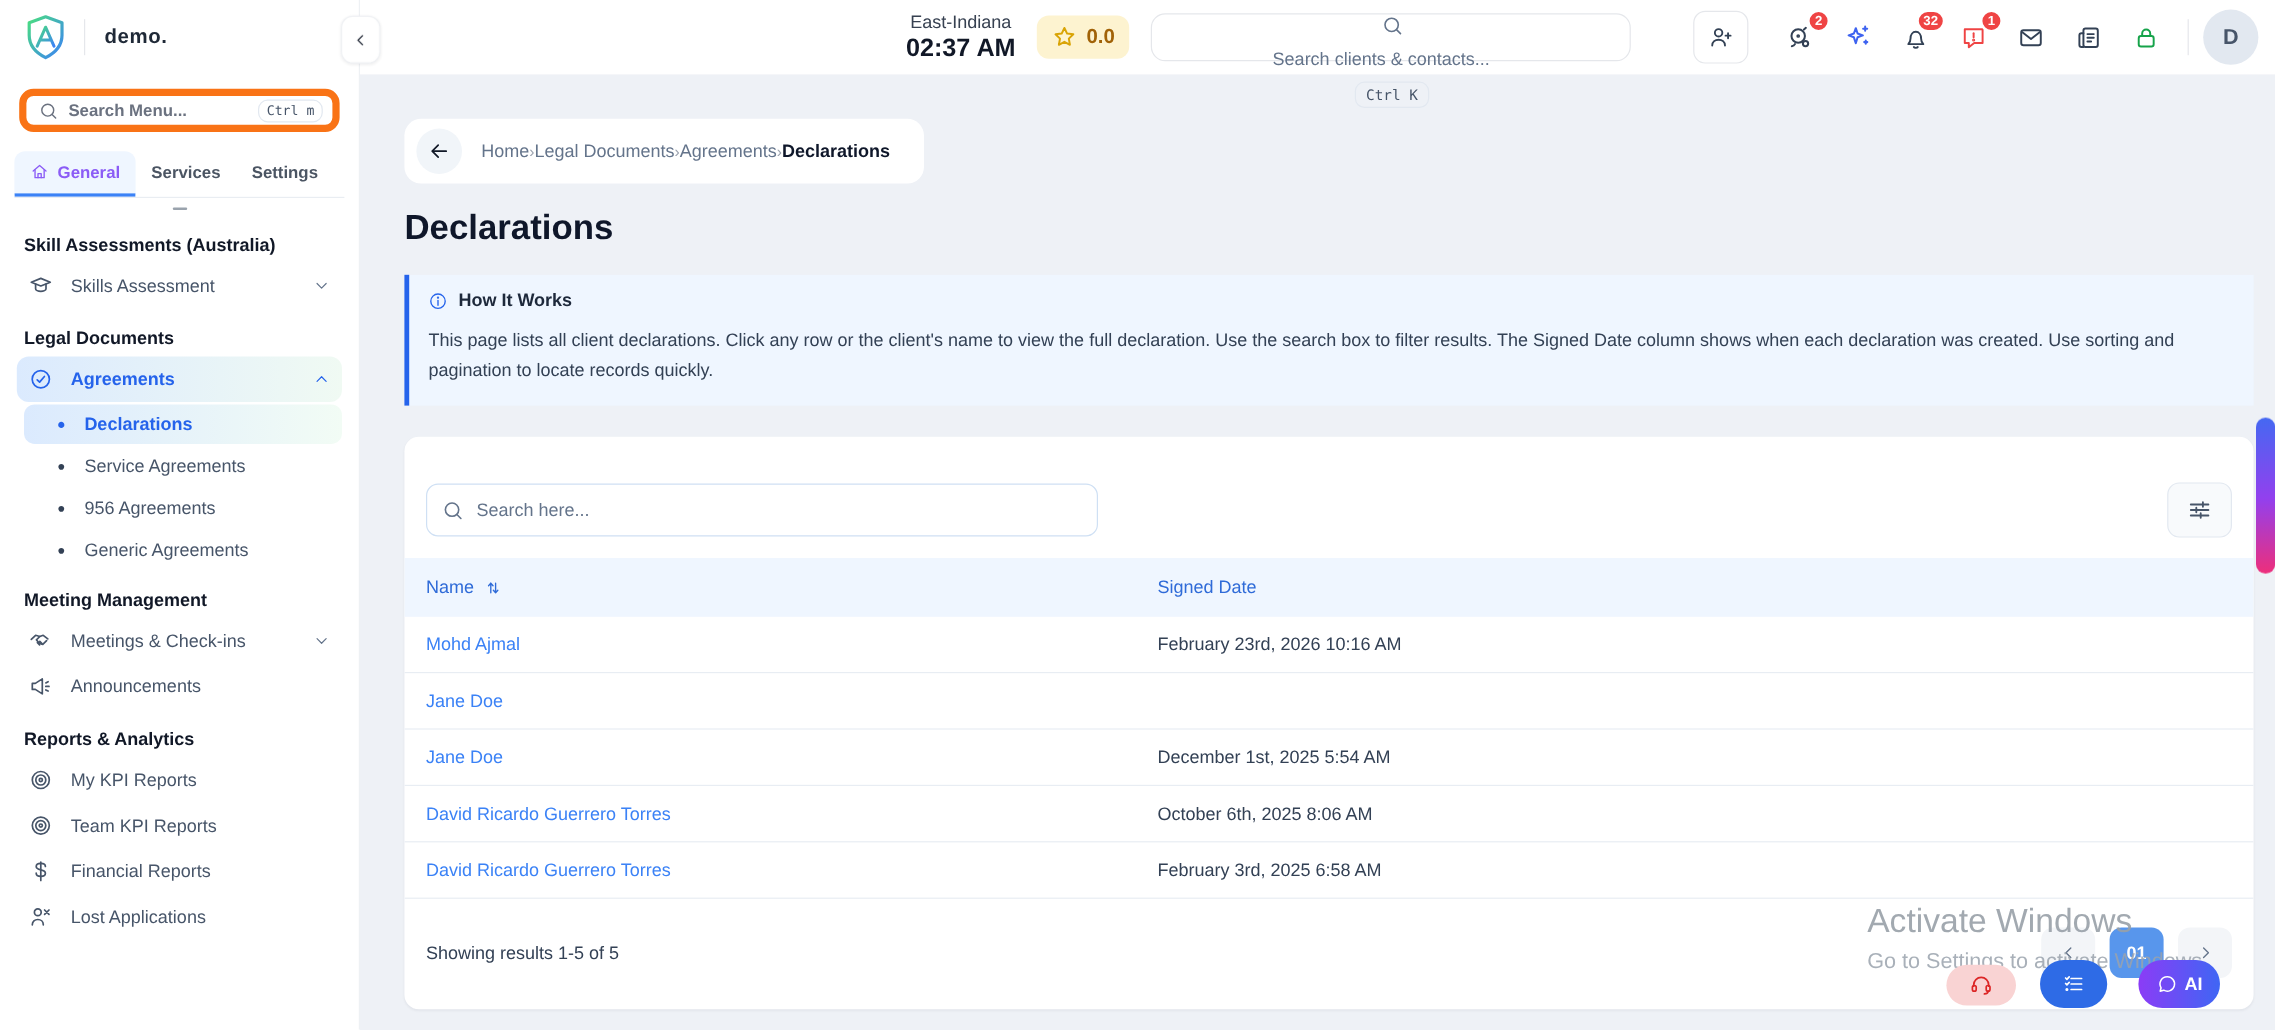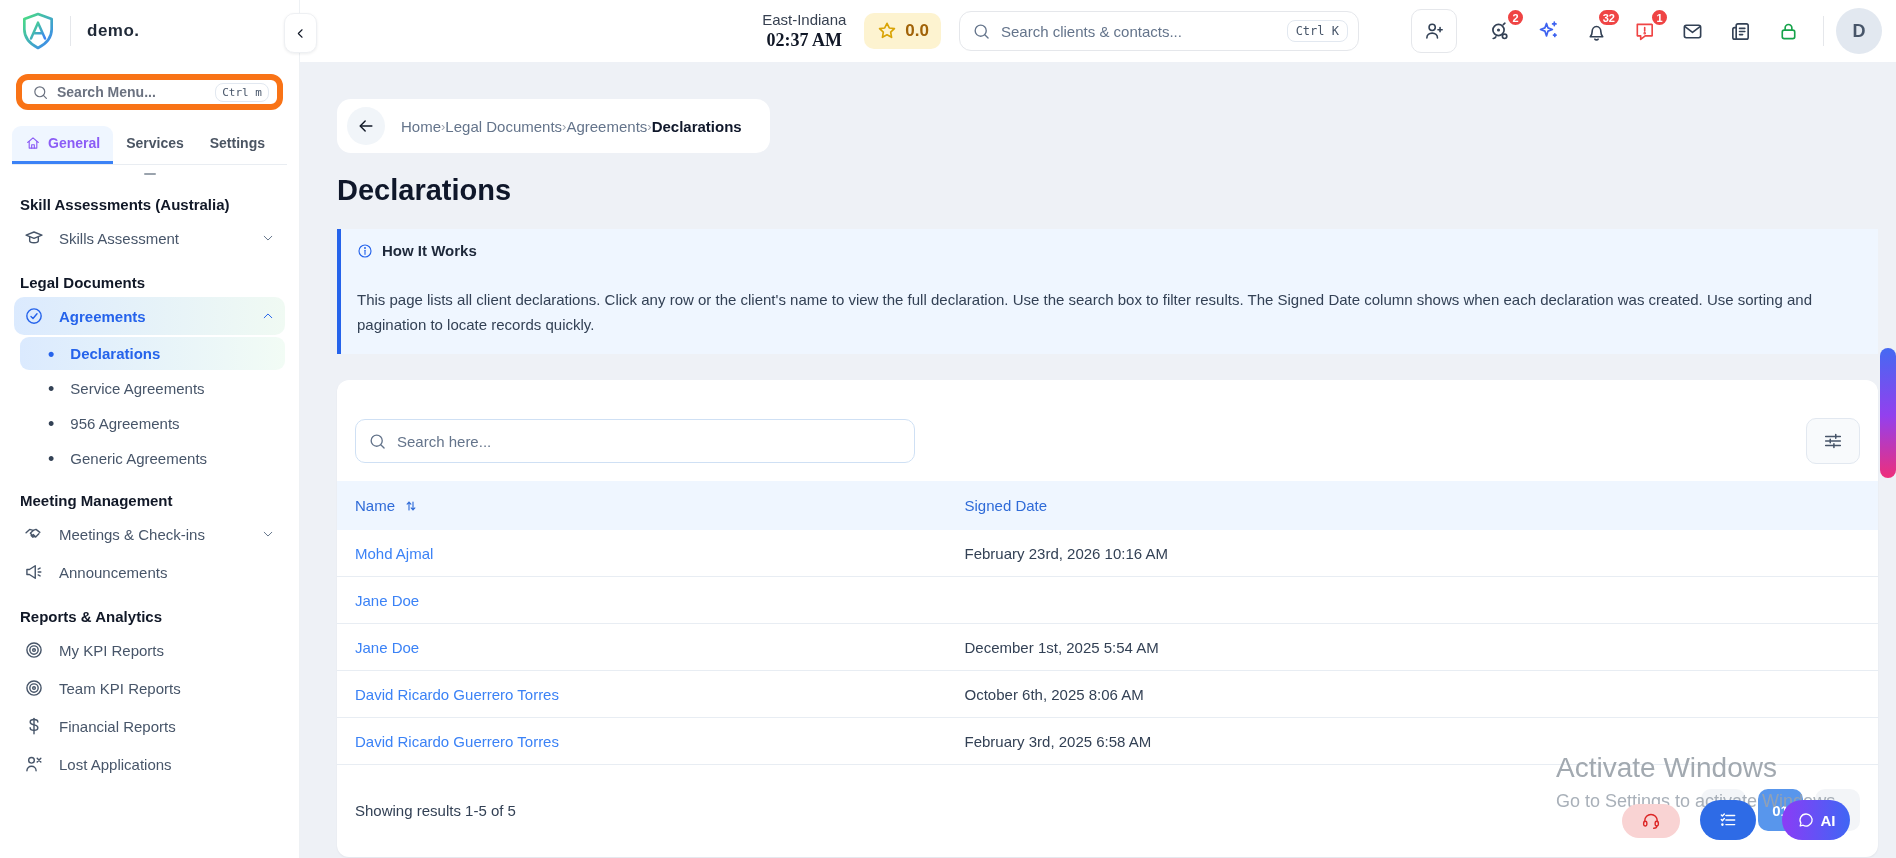--- a/index.html
+++ b/index.html
@@ -6,23 +6,23 @@
   html,body { width:1896px; height:858px; overflow:hidden; }
   body { font-family:"Liberation Sans", sans-serif; background:#eef1f6; color:#334155; }
   svg { display:block; }
   .ic { stroke:currentColor; fill:none; stroke-width:1.7; stroke-linecap:round; stroke-linejoin:round; }
 
   
   .header { position:fixed; left:300px; right:0; top:0; height:62px; background:#fff; display:flex; align-items:center; padding:0 14px 0 40px; z-index:20; }
   .spacer { flex:1; }
   .clockblock { text-align:center; margin-right:18px; }
   .clockblock .loc { font-size:15px; color:#374151; }
-  .clockblock .time { font-family:Liberation Serif, serif; font-weight:bold; font-size:18px; color:#111827; margin-top:2px; }
+  .clockblock .time { font-family:Liberation Sans, sans-serif; font-weight:bold; font-size:21px; color:#111827; margin-top:2px; }
   .rating { display:flex; align-items:center; gap:7px; background:#fdf3d0; border-radius:10px; padding:7px 12px; color:#a16207; font-weight:bold; font-size:17px; margin-right:18px; }
-  .gsearch { width:400px; height:40px; border:1px solid #e5e7eb; border-radius:12px; display:flex; align-items:center; gap:10px; padding:0 10px 0 12px; color:#64748b; background:#fff; margin-right:42px; }
+  .gsearch { width:400px; height:40px; border:1px solid #e5e7eb; border-radius:12px; display:flex; align-items:center; gap:10px; padding:0 10px 0 12px; color:#64748b; background:#fff; margin-right:42px;flex-direction:column; }
   .gsearch input { border:none; outline:none; flex:1; font-size:15px; color:#334155; font-family:inherit; background:transparent; }
   .gsearch input::placeholder { color:#64748b; }
   .kbd { font-family:"DejaVu Sans Mono", monospace; font-size:12px; color:#475569; border:1px solid #e2e8f0; border-radius:8px; padding:3px 8px; white-space:nowrap; }
   .iconbtn { position:relative; width:38px; height:38px; display:flex; align-items:center; justify-content:center; color:#334155; border-radius:10px; margin-left:10px; cursor:pointer; }
   .iconbtn.boxed { border:1px solid #e5e7eb; width:46px; height:44px; margin-right:14px; }
   .iconbtn .badge { position:absolute; top:-4px; right:-6px; min-width:19px; height:19px; padding:0 4px; background:#ef4444; color:#fff; font-size:11px; font-weight:bold; border-radius:10px; display:flex; align-items:center; justify-content:center; border:2px solid #fff; }
   .vdiv { width:1px; height:30px; background:#e5e7eb; margin:0 12px 0 16px; }
   .avatar { width:46px; height:46px; border-radius:50%; background:#e2e8f0; color:#475569; font-weight:bold; font-size:18px; display:flex; align-items:center; justify-content:center; cursor:pointer; }
   .collapse-btn { position:fixed; left:284px; top:13px; width:33px; height:40px; background:#fff; border:1px solid #eef0f3; border-radius:10px; box-shadow:0 1px 3px rgba(15,23,42,.08); display:flex; align-items:center; justify-content:center; color:#111827; z-index:40; cursor:pointer; }
 
@@ -56,21 +56,21 @@
   .crumbcard { display:inline-flex; align-items:center; gap:16px; background:#fff; border-radius:14px; padding:8px 28px 8px 10px; }
   .backbtn { width:38px; height:38px; border-radius:50%; background:#f1f5f9; display:flex; align-items:center; justify-content:center; color:#111827; cursor:pointer; }
   .crumbs { display:flex; align-items:center; font-size:15px; }
   .crumb { color:#64748b; cursor:pointer; }
   .crumb.current { color:#0f172a; font-weight:600; cursor:default; }
   .crumb-sep { color:#9ca3af; font-size:13px; }
   .pagetitle { margin-top:21px; font-size:29px; font-weight:800; color:#0f172a; }
   .infobox { margin-top:22px; background:#eff6ff; border-left:4px solid #2563eb; padding:13px 20px 17px 16px; }
   .infobox .ihead { display:flex; align-items:center; gap:9px; font-size:15px; font-weight:bold; color:#1e293b; }
   .infobox .ihead svg { color:#2563eb; }
-  .infobox .ibody { margin-top:28px; font-size:15px; line-height:1.68; color:#334155; max-width:1520px; }
+  .infobox .ibody { margin-top:12px; font-size:15px; line-height:1.68; color:#334155; max-width:1520px; }
   .card { margin-top:26px; background:#fff; border-radius:12px; box-shadow:0 1px 2px rgba(15,23,42,.05); overflow:hidden; }
   .toolbar { display:flex; align-items:center; justify-content:space-between; padding:17px 18px;margin-top:21px; }
   .tsearch { width:560px; height:44px; border:1px solid #cfe0f4; border-radius:10px; display:flex; align-items:center; gap:10px; padding:0 12px; color:#64748b; }
   .tsearch input { border:none; outline:none; flex:1; font-size:15px; color:#334155; font-family:inherit; background:transparent; }
   .tsearch input::placeholder { color:#64748b; }
   .filterbtn { width:54px; height:46px; border:1px solid #e2e8f0; border-radius:10px; background:#f8fafc; display:flex; align-items:center; justify-content:center; color:#475569; cursor:pointer; }
   .thead { display:grid; grid-template-columns:40.5% 1fr; background:#eff6ff; height:49px; align-items:center; padding:0 18px; color:#2f6bd8; font-size:15px; }
   .thead .thname { display:flex; align-items:center; gap:8px; cursor:pointer; }
   .trow { display:grid; grid-template-columns:40.5% 1fr; height:47px; align-items:center; padding:0 18px; border-bottom:1px solid #e8edf3; font-size:15px; cursor:pointer; }
   .trow .name { color:#3b82f6; }

